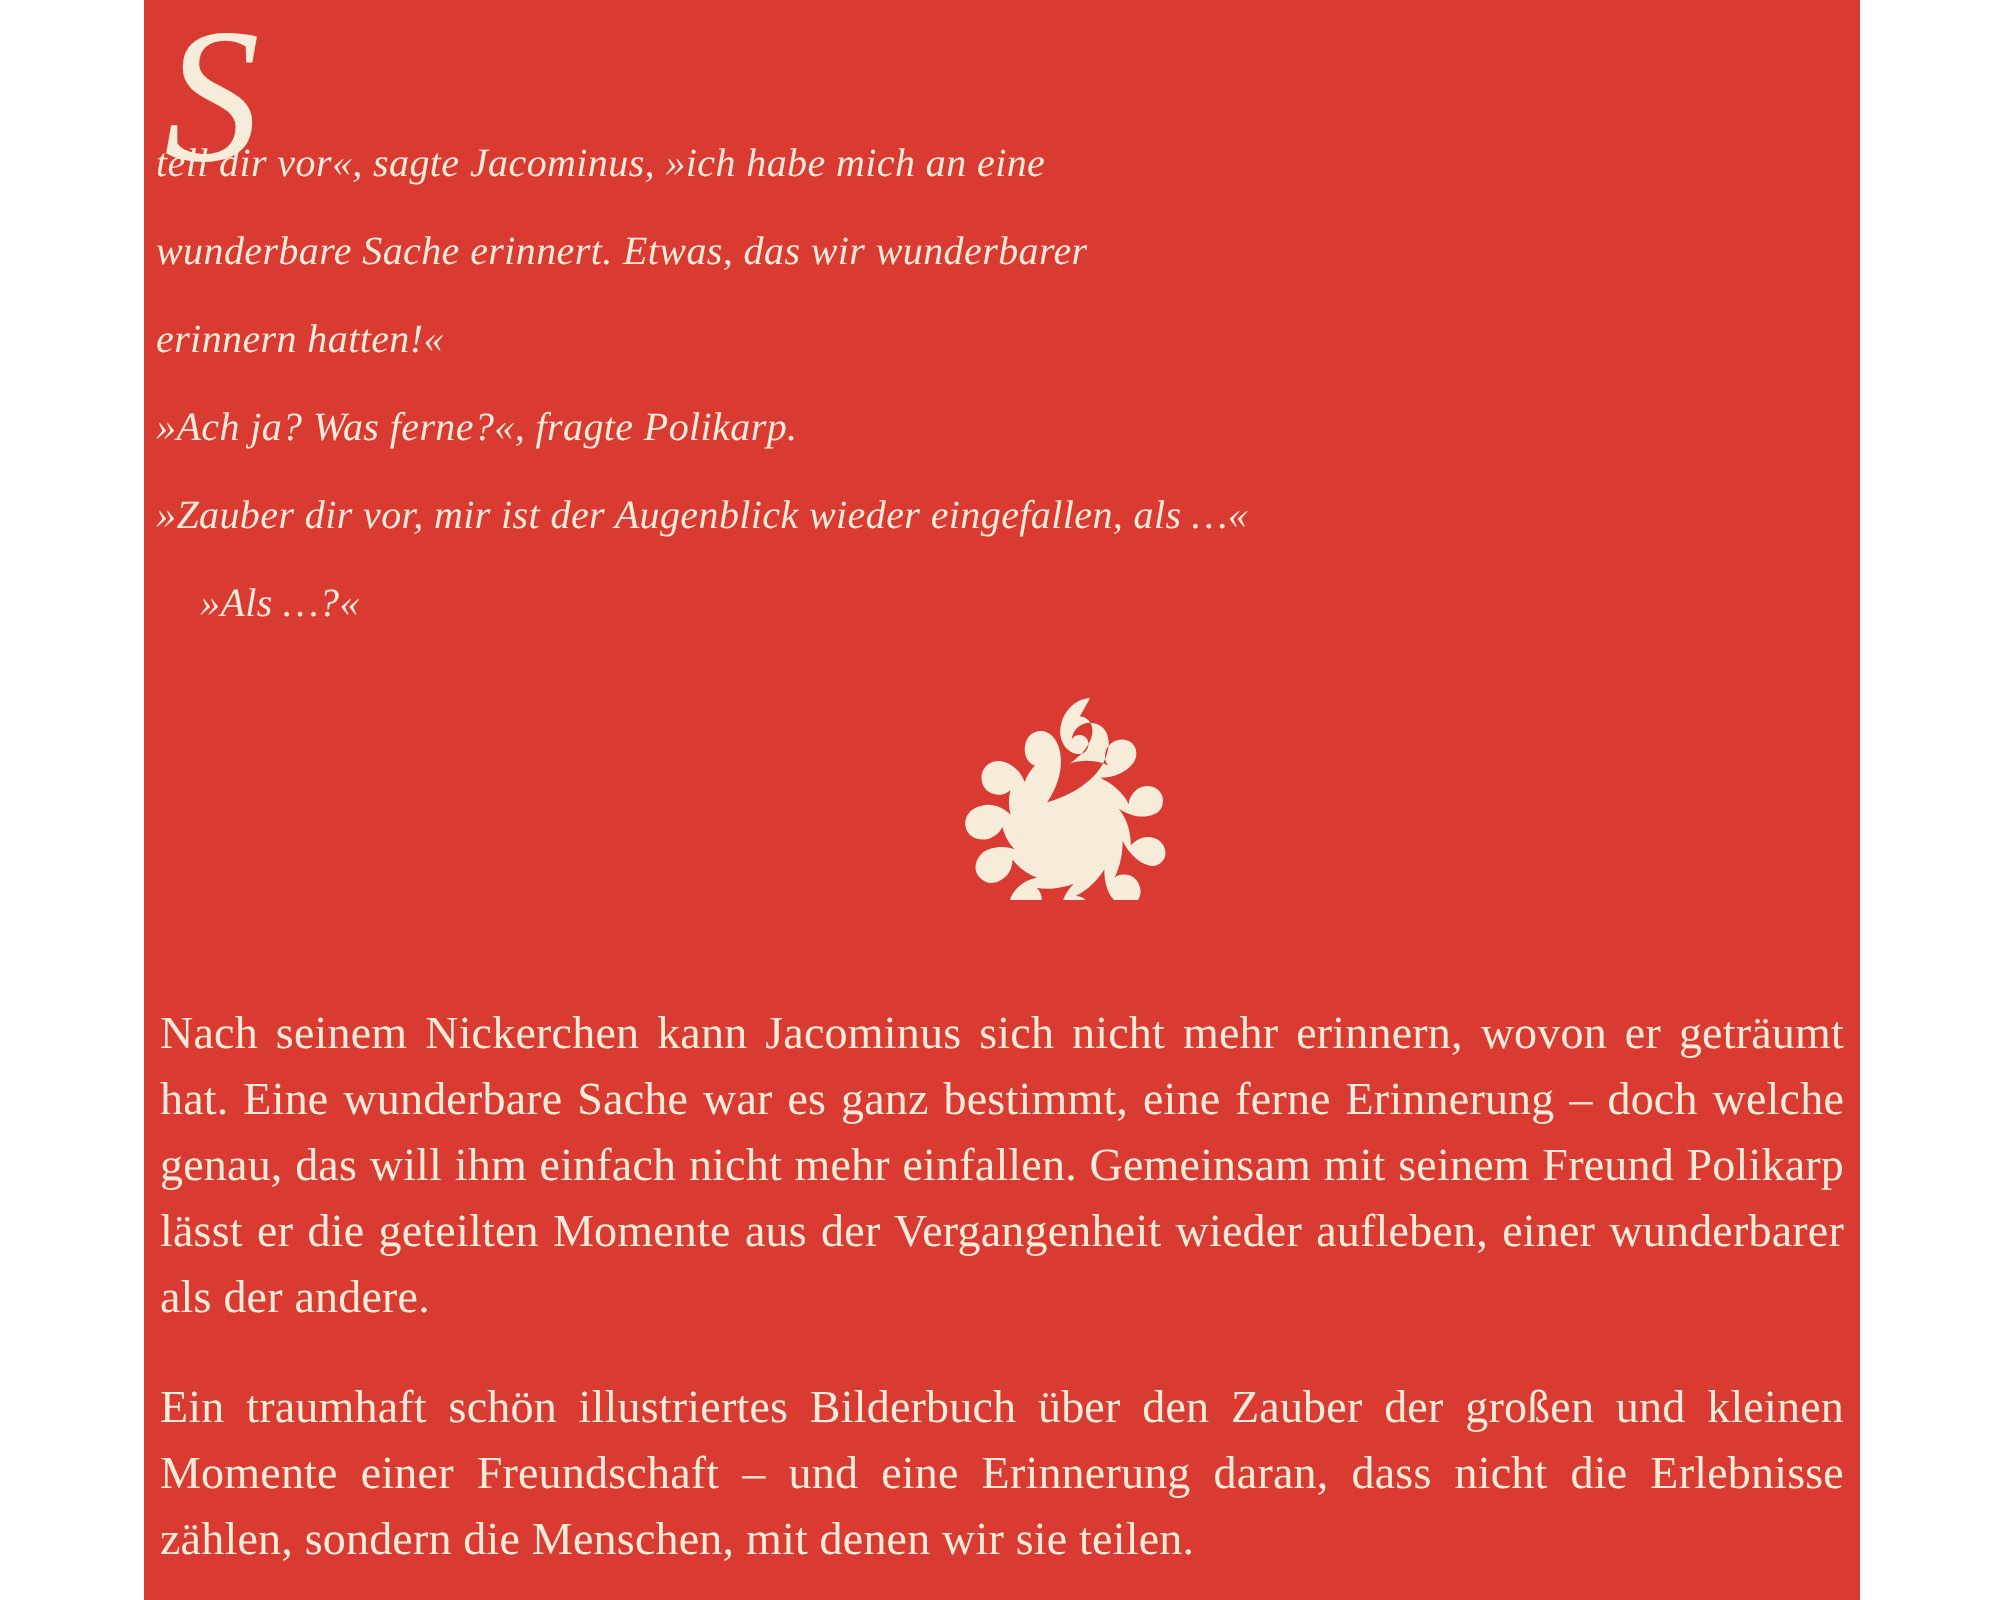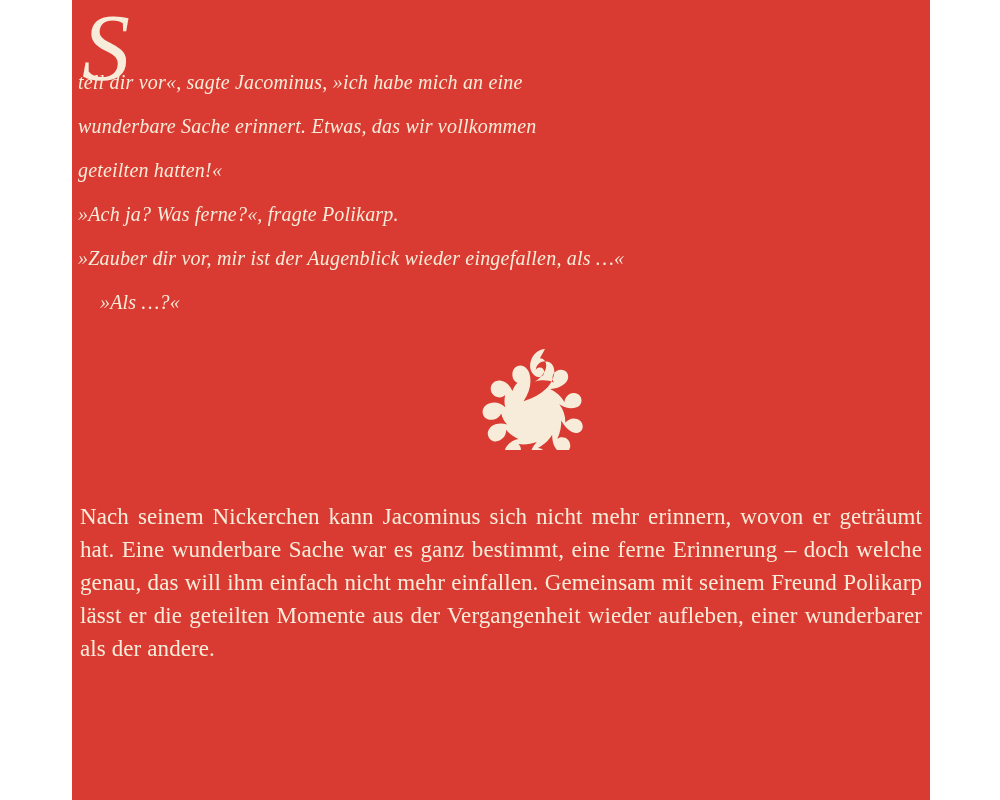--- a/index.html
+++ b/index.html
@@ -93,33 +93,34 @@
 </style>
 </head>
 <body>
 
 <div id="page">
   <div class="panel">
 
     <div class="quote-block">
       <span class="dropcap">S</span>
       <div class="quote-line q-l1">tell dir vor«, sagte Jacominus, »ich habe mich an eine</div>
-      <div class="quote-line q-l2">wunderbare Sache erinnert. Etwas, das wir vollkommen</div>
-      <div class="quote-line q-l3">geteilten hatten!«</div>
+      <div class="quote-line q-l2">wunderbare Sache erinnert. Etwas, das wir wunderbarer</div>
+      <div class="quote-line q-l3">erinnern hatten!«</div>
       <div class="quote-line q-l4">»Ach ja? Was ferne?«, fragte Polikarp.</div>
       <div class="quote-line q-l5">»Zauber dir vor, mir ist der Augenblick wieder eingefallen, als …«</div>
       <div class="quote-line q-l6">»Als …?«</div>
     </div>
 
     <div class="ornament">
       <svg width="200" height="110" viewBox="0 0 200 110" xmlns="http://www.w3.org/2000/svg">
         <g fill="#f7ecd9" stroke="none">
           <path d="M150 6c-6 0-12 5-14 12-2 7 1 13 6 15 3 1 6 0 7-3 1-3-1-6-4-6-2 0-4 1-4 3 0-5 4-9 9-9 6 0 10 5 9 12-2 14-16 23-30 27 6-9 8-18 6-26-1-5-5-9-9-9-5 0-8 4-8 9 0 4 2 7 5 8-2 2-4 5-5 8-2-5-6-9-11-10-5-1-9 2-10 6-1 5 2 9 6 10 3 1 6 0 8-2-1 4-1 8 0 12-4-4-10-6-15-4-5 1-8 6-7 10 1 5 6 7 11 6 3-1 6-3 7-6 1 4 3 8 6 11-6-2-12-1-16 2-4 4-4 9-1 12 4 4 9 3 13-1 2-2 3-5 3-8 3 4 7 7 12 9-6 1-11 5-13 10-1 5 1 9 5 10 5 1 9-2 10-7 1-3 0-6-2-8 6 1 12 0 18-2-5 5-7 11-6 16 1 4 5 7 9 6 5-2 7-7 5-11-1-3-4-5-7-5 6-3 11-8 14-13 0 7 2 13 6 16 4 3 9 2 11-2 2-4 0-9-4-11-3-1-6-1-8 1 3-6 4-12 4-18 3 6 8 11 13 12 4 1 8-2 8-6 0-5-4-8-9-8-3 0-6 2-8 4 0-7-2-13-6-18 6 4 12 5 17 3 4-1 6-6 4-10-2-4-7-5-11-3-3 2-5 5-5 8-3-6-8-10-14-13 7 0 13-3 16-7 3-4 2-9-2-11-4-2-9 0-11 4-1 3-1 6 1 8-6-3-13-3-19-1 6-4 10-9 11-14 1-5-2-9-6-9z" transform="translate(-35,3) scale(1.02)"></path>
         </g>
       </svg>
     </div>
 
     <div class="body-block">
       <p class="body-para">Nach seinem Nickerchen kann Jacominus sich nicht mehr erinnern, wovon er geträumt hat. Eine wunderbare Sache war es ganz bestimmt, eine ferne Erinnerung – doch welche genau, das will ihm einfach nicht mehr einfallen. Gemeinsam mit seinem Freund Polikarp lässt er die geteilten Momente aus der Vergangenheit wieder aufleben, einer wunderbarer als der andere.</p>
+      <p class="body-para">Ein traumhaft schön illustriertes Bilderbuch über den Zauber der großen und kleinen Momente einer Freundschaft – und eine Erinnerung daran, dass nicht die Erlebnisse zählen, sondern die Menschen, mit denen wir sie teilen.</p>
     </div>
 
   </div>
 </div>
 
 </body></html>

